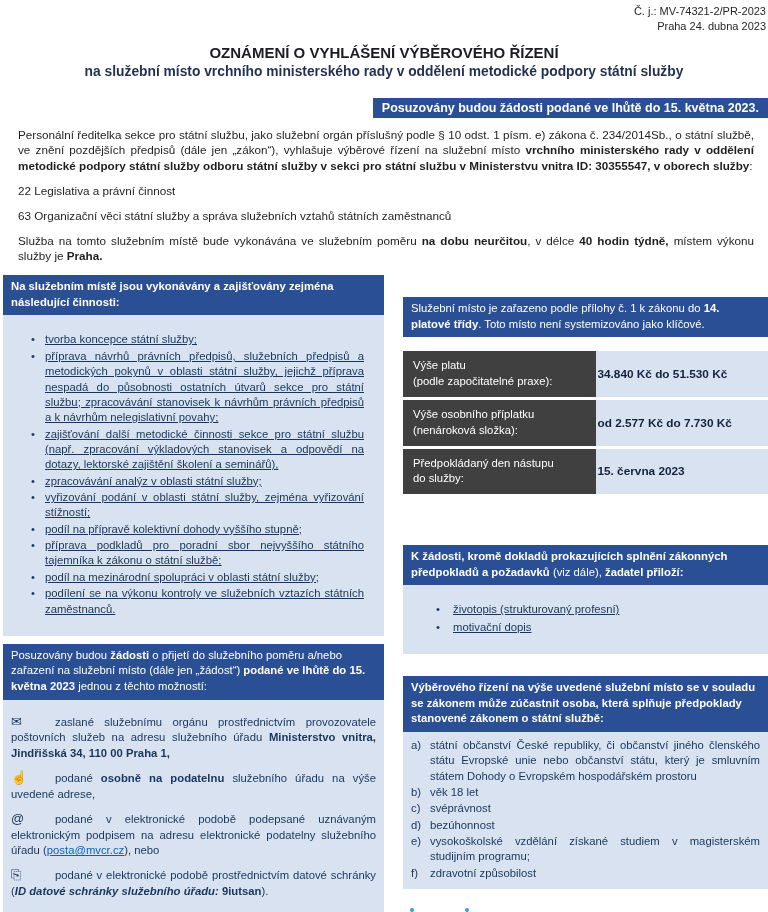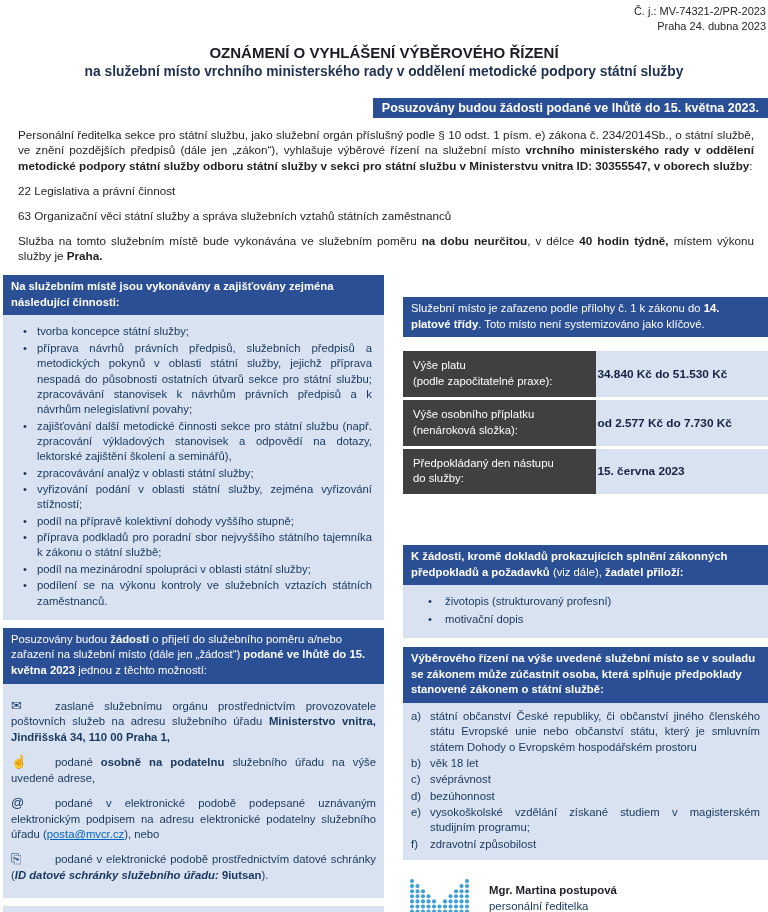--- a/index.html
+++ b/index.html
@@ -24,42 +24,42 @@
   .col-right{flex:1;min-width:0;margin-left:19px;}
 
   .box-header{background:#2b4f94;color:#ffffff;font-size:11.3px;padding:4px 8px 5px;line-height:1.38;}
   .box-header.allbold{font-weight:bold;}
   .box-body{background:#d9e2f0;color:#17365d;font-size:11.3px;padding:5px 8px 7px;line-height:1.36;}
 
   .b{font-weight:bold;}
   .i{font-style:italic;}
   a.lnk{color:#0563c1;text-decoration:underline;cursor:pointer;}
 
-  ul.dotlist{margin:4px;padding:0 0 0 22px;list-style:none;}
+  ul.dotlist{margin:12px;padding:0 0 0 22px;list-style:none;text-decoration:underline;}
   ul.dotlist li{position:relative;margin:1px 0;text-align:justify;}
   ul.dotlist li::before{content:"\2022";position:absolute;left:-14px;}
 
   .methods .method{margin:8px 0;text-align:justify;}
   .m-icon{display:inline-block;width:44px;font-size:13px;color:#17365d;font-style:normal;}
 
   .note-box{background:#d9e2f0;color:#17365d;font-size:11.3px;padding:6px 8px;margin-top:8px;line-height:1.36;text-align:justify;}
 
   
   .grade-box{margin-top:22px;}
   table.salary{width:100%;border-collapse:separate;border-spacing:0 3px;margin-top:11px;}
   table.salary td{vertical-align:middle;}
   td.lbl{background:#404040;color:#ffffff;font-size:11.3px;line-height:1.4;padding:7px 10px;white-space:pre-line;width:53%;}
   td.val{background:#d9e2f0;color:#14233f;font-weight:bold;font-size:11.8px;}
 
   .attach-box{margin-top:48px;}
   .attach-box ul.dotlist{padding-left:30px;}
   .attach-box ul.dotlist li{text-align:left;margin:2px 0;}
   .attach-box ul.dotlist li::before{left:-17px;}
 
-  .eli-box{margin-top:9px;}
+  .eli-box{margin-top:22px;}
   .eli-item{display:flex;margin:1px 0;}
   .eli-marker{width:19px;flex:none;}
   .eli-text{flex:1;text-align:justify;}
 
   .signature{display:flex;align-items:flex-start;margin-top:17px;padding-left:5px;}
   .logo-wrap{flex:none;margin-right:15px;width:66px;}
   .sig-text{font-size:11.4px;line-height:1.42;color:#17365d;padding-top:5px;}
   .sig-name{font-weight:bold;color:#1c1c24;}
 </style>
 </head>

